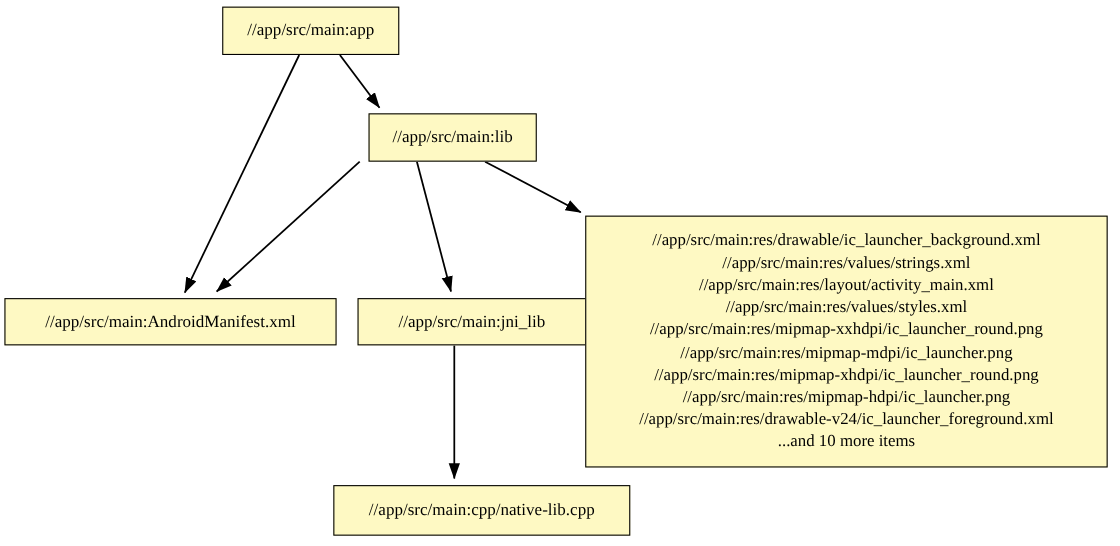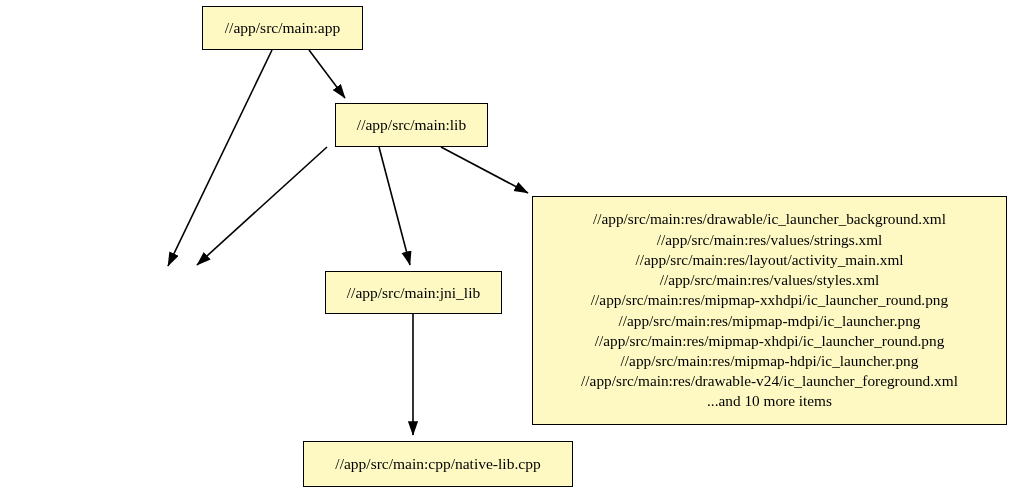--- a/index.html
+++ b/index.html
@@ -41,21 +41,21 @@
     display: block;
     font-size: 15.5px;
     line-height: 1.0;
     white-space: pre;
     padding: 0 6px;
   }
   
   #node-app      { left: 202px; top: 6px;   width: 161px; height: 44px; }
   #node-lib      { left: 303px; top: 103px; width: 153px; height: 44px; margin-left: 32px; }
   #node-manifest { left: 4px;   top: 271px; width: 302px; height: 43px; }
-  #node-jnilib   { left: 325px; top: 271px; width: 177px; height: 43px; align-items: center; }
+  #node-jnilib   { left: 325px; top: 271px; width: 208px; height: 43px; align-items: center; }
   #node-native   { left: 281px; top: 441px; width: 270px; height: 46px; margin-left: 22px; }
 
   
   #node-res      { left: 532px; top: 196px; width: 475px; height: 229px; }
   #node-res .node-label {
     font-size: 15.3px;
     line-height: 20.2px;
   }
 </style>
 </head>
@@ -96,20 +96,23 @@
   </svg>
 
   <div class="node" id="node-app">
     <span class="node-label">//app/src/main:app</span>
   </div>
 
   <div class="node" id="node-lib">
     <span class="node-label">//app/src/main:lib</span>
   </div>
 
+  <div class="node" id="node-manifest">
+    <span class="node-label">//app/src/main:AndroidManifest.xml</span>
+  </div>
 
   <div class="node" id="node-jnilib">
     <span class="node-label">//app/src/main:jni_lib</span>
   </div>
 
   <div class="node" id="node-native">
     <span class="node-label">//app/src/main:cpp/native-lib.cpp</span>
   </div>
 
   <div class="node" id="node-res">

